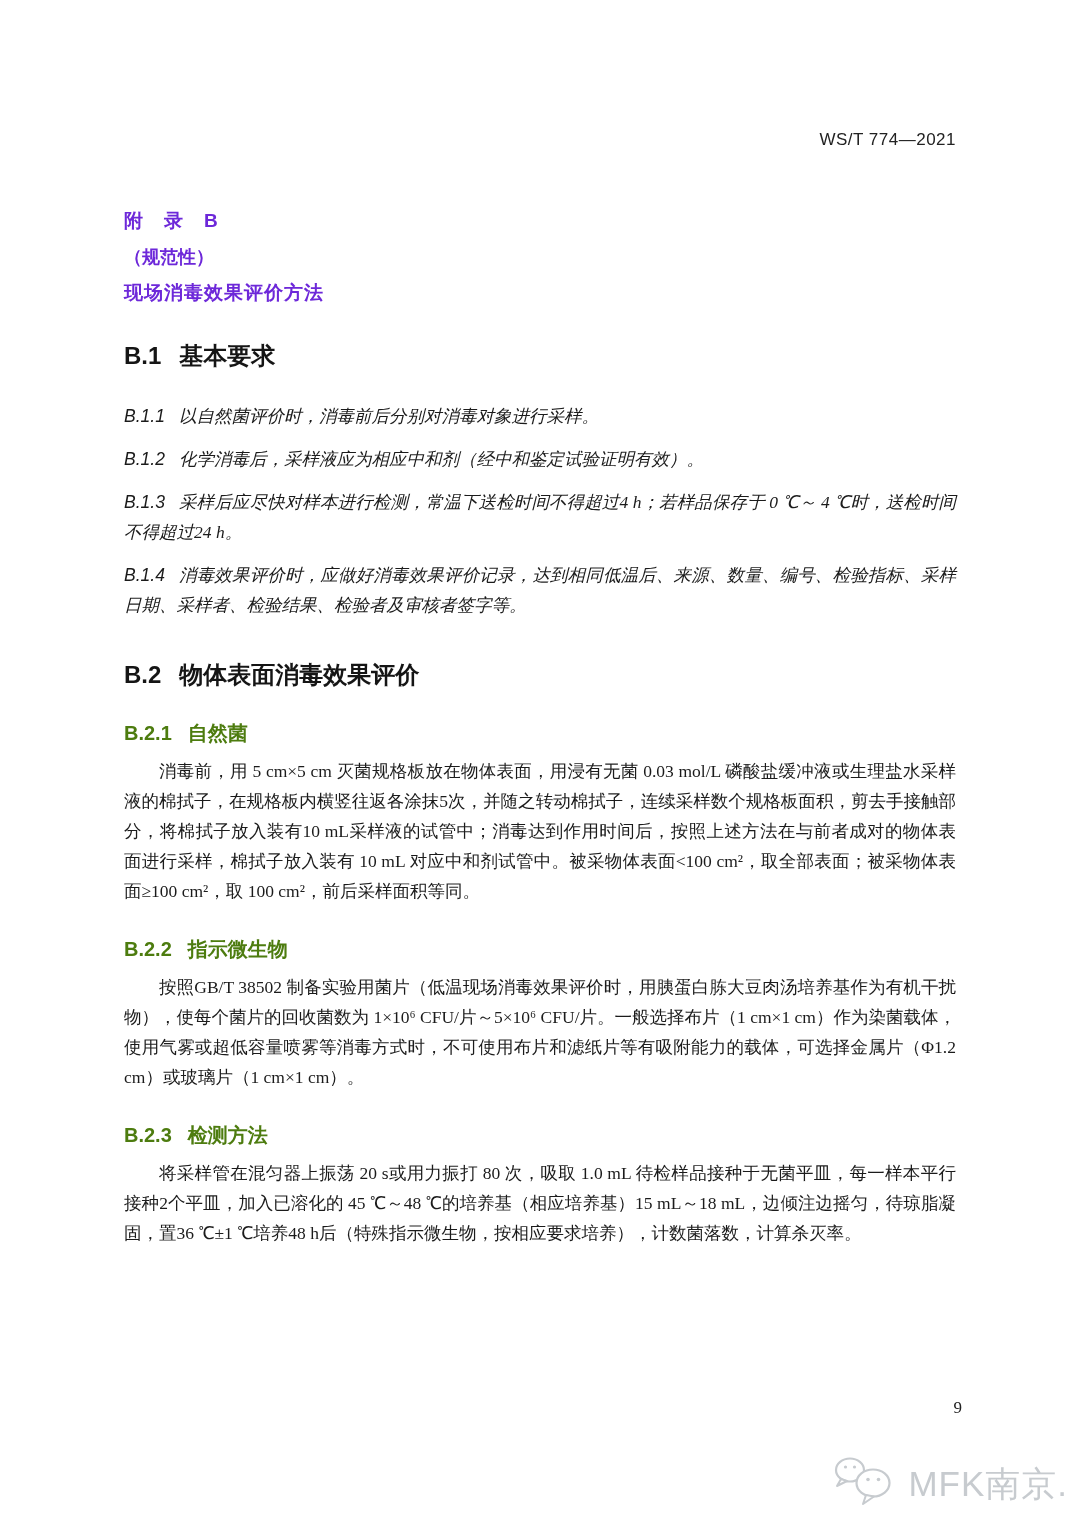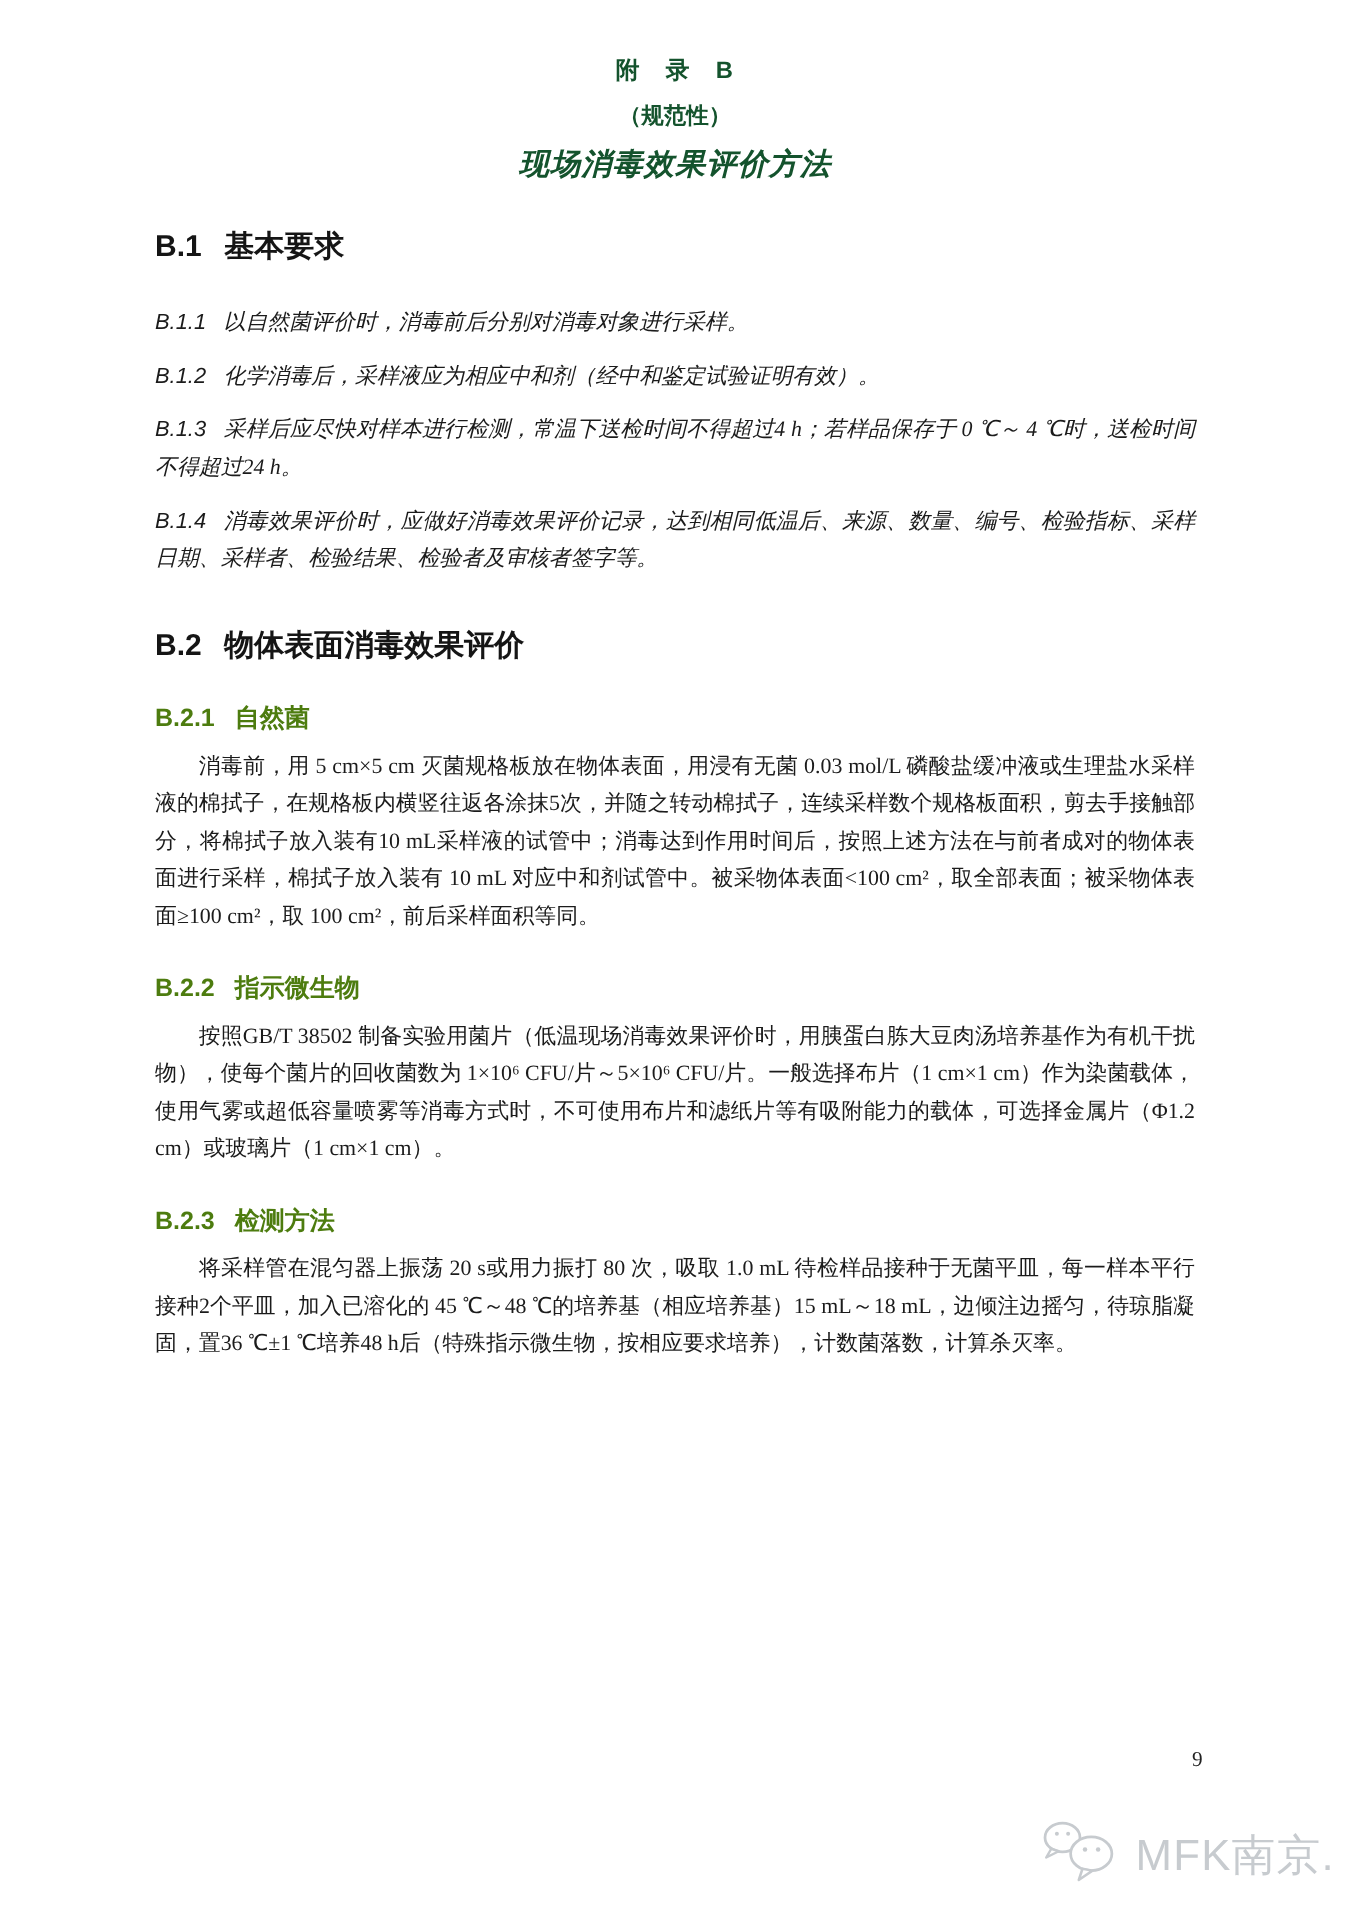--- a/index.html
+++ b/index.html
@@ -19,29 +19,29 @@
   .doc-code {
     margin-top:130px;
     text-align:right;
     font-family:"Liberation Sans", sans-serif;
     font-size:17px;
     letter-spacing:0.5px;
     color:#222;
   }
   
   .title-block {
-    margin-top:43px;
-    text-align:center;
+    margin-top:58px;
+    text-align:left;
     font-family:"Liberation Sans", sans-serif;
     font-weight:700;
-    color:#14532d;
+    color:#6d28d9;
   }
   .title-block .t1 { font-size:19px; letter-spacing:1px; }
   .title-block .t2 { font-size:18px; margin-top:11px; }
-  .title-block .t3 { font-size:24px; margin-top:11px; letter-spacing:1px;font-style:italic; }
+  .title-block .t3 { font-size:19px; margin-top:11px; letter-spacing:1px; }
 
   
   .h1 {
     margin:34px 0 0 0;
     font-family:"Liberation Sans", sans-serif;
     font-weight:700;
     font-size:24px;
     color:#151515;
   }
   .h1 .hnum { margin-right:18px; }
@@ -104,20 +104,21 @@
     letter-spacing:1px;
     user-select:none;
   }
   .wm-icon { display:inline-block; line-height:0; }
 </style>
 </head>
 <body>
 
 <div class="page">
 
+  <div class="doc-code">WS/T 774—2021</div>
 
   <div class="title-block">
     <div class="t1">附　录　B</div>
     <div class="t2">（规范性）</div>
     <div class="t3">现场消毒效果评价方法</div>
   </div>
 
   <h2 class="h1"><span class="hnum">B.1</span><span>基本要求</span></h2>
 
   <p class="item"><span class="cnum">B.1.1</span><span>以自然菌评价时，消毒前后分别对消毒对象进行采样。</span></p>

